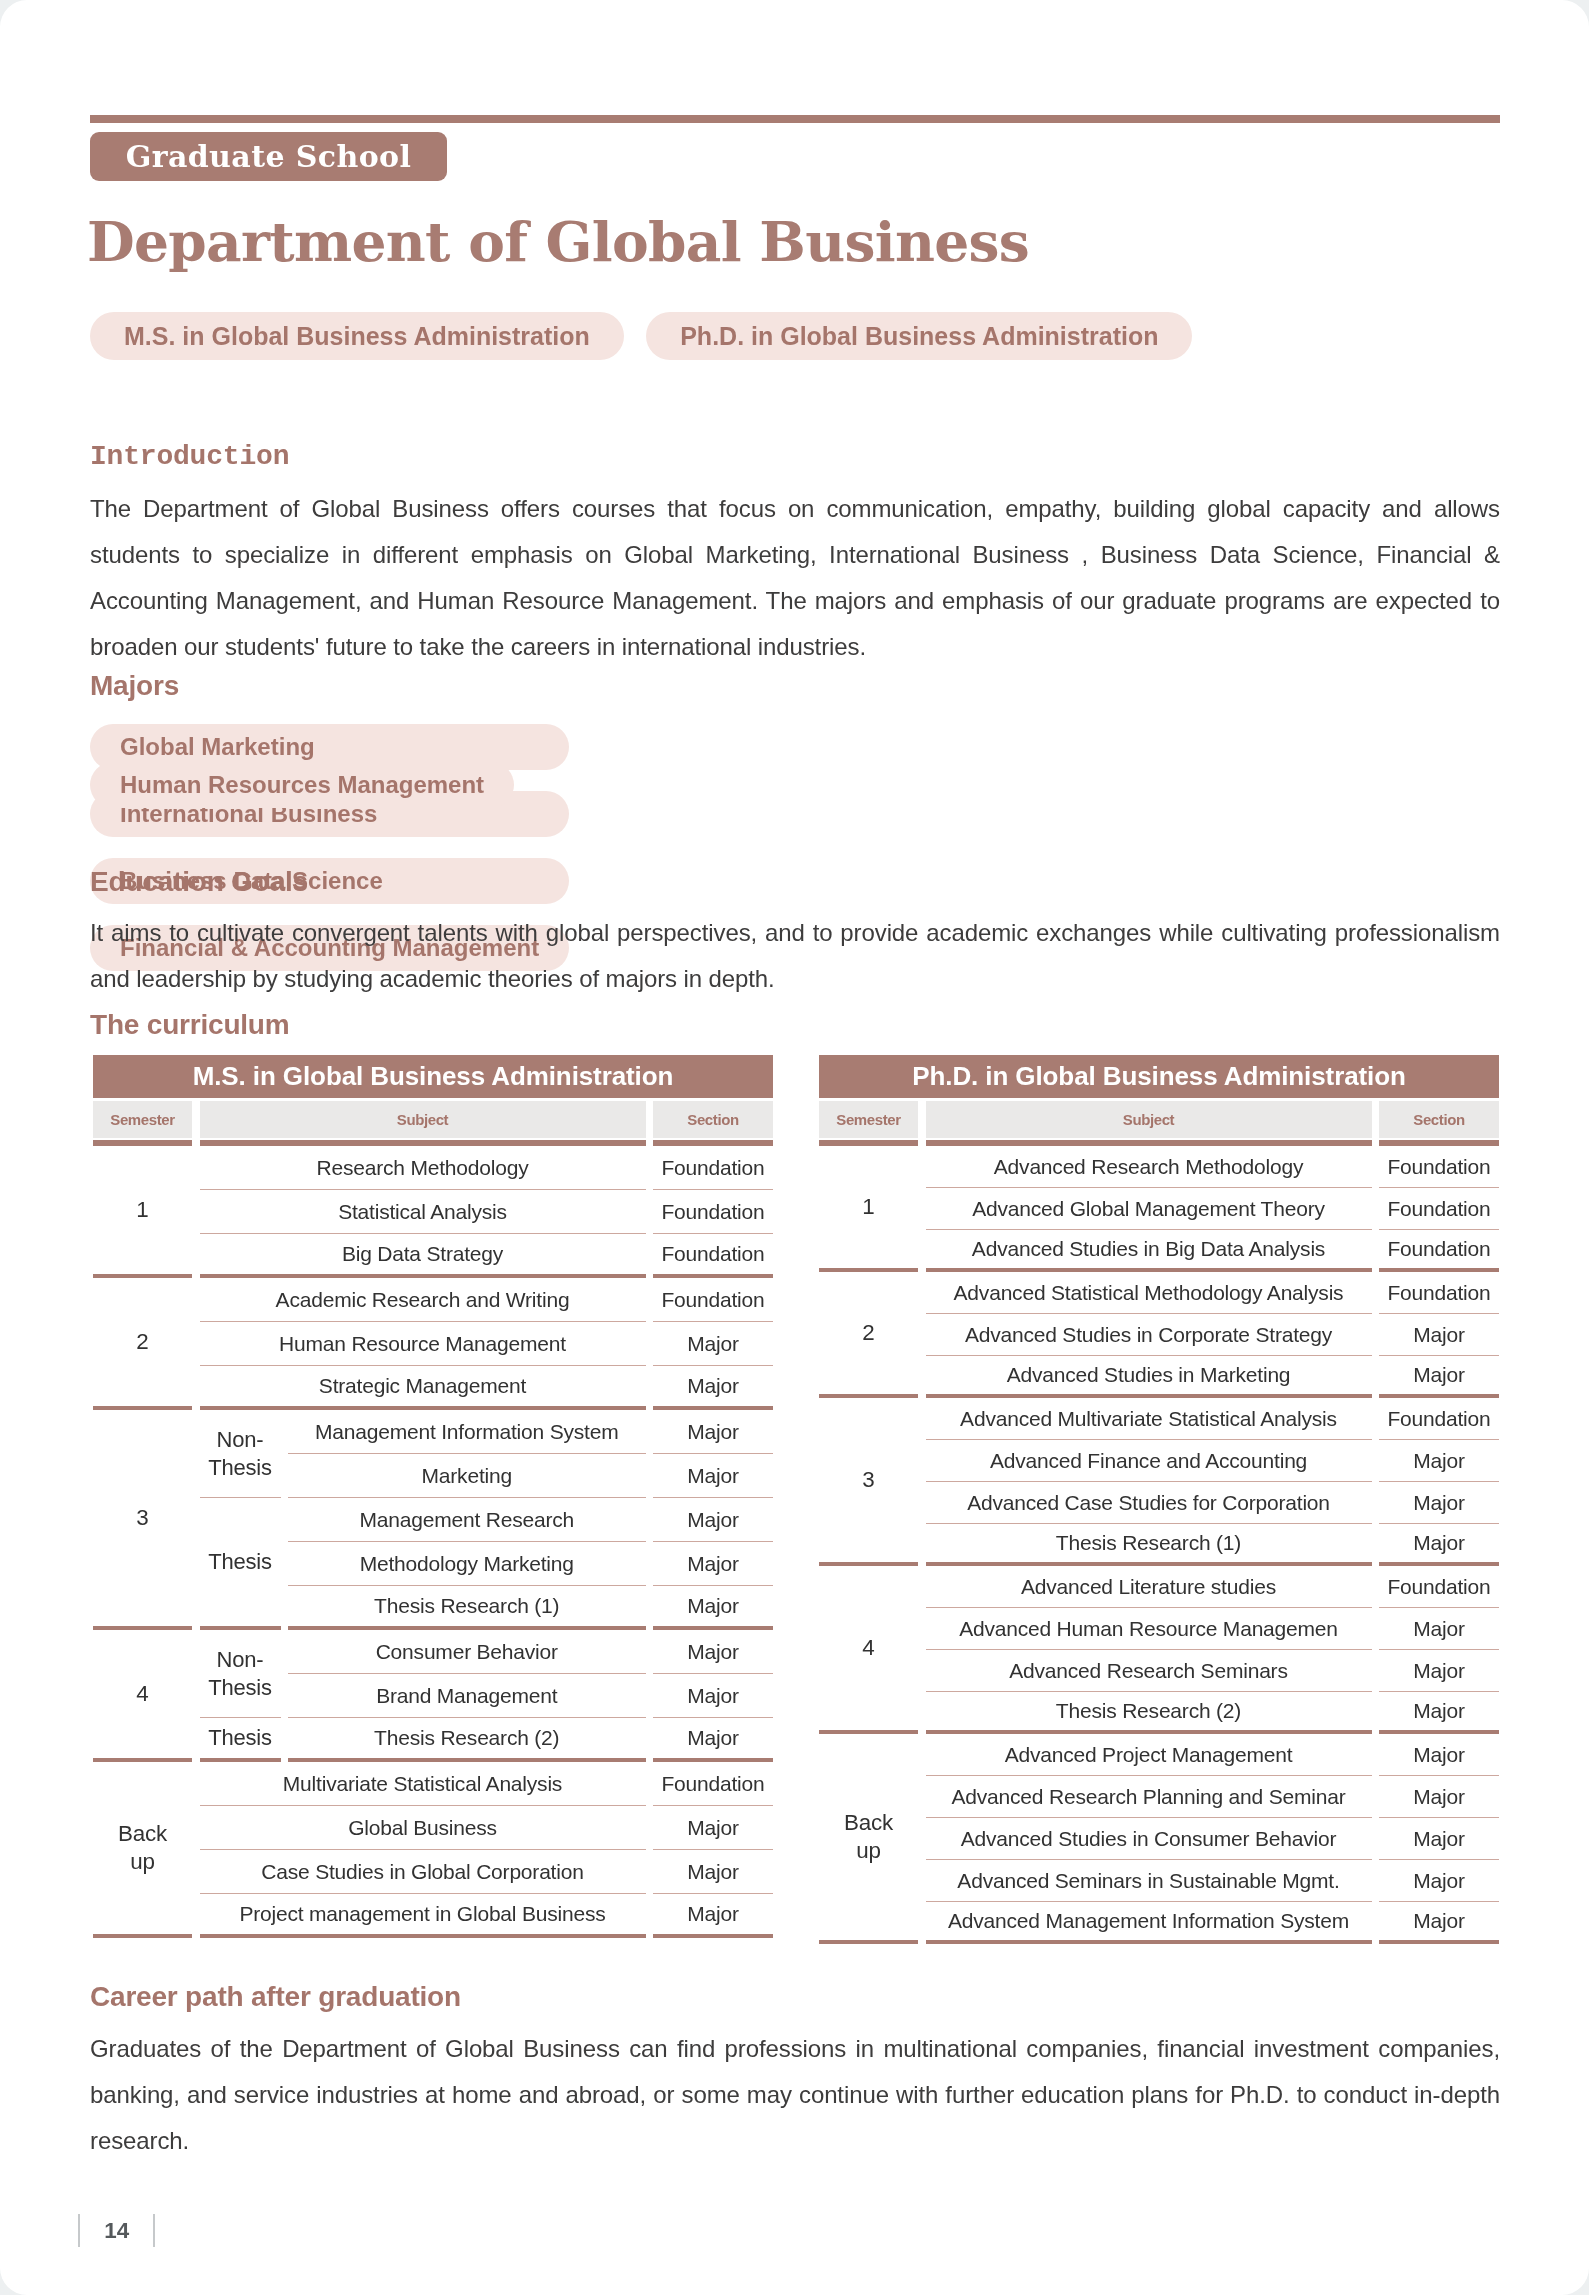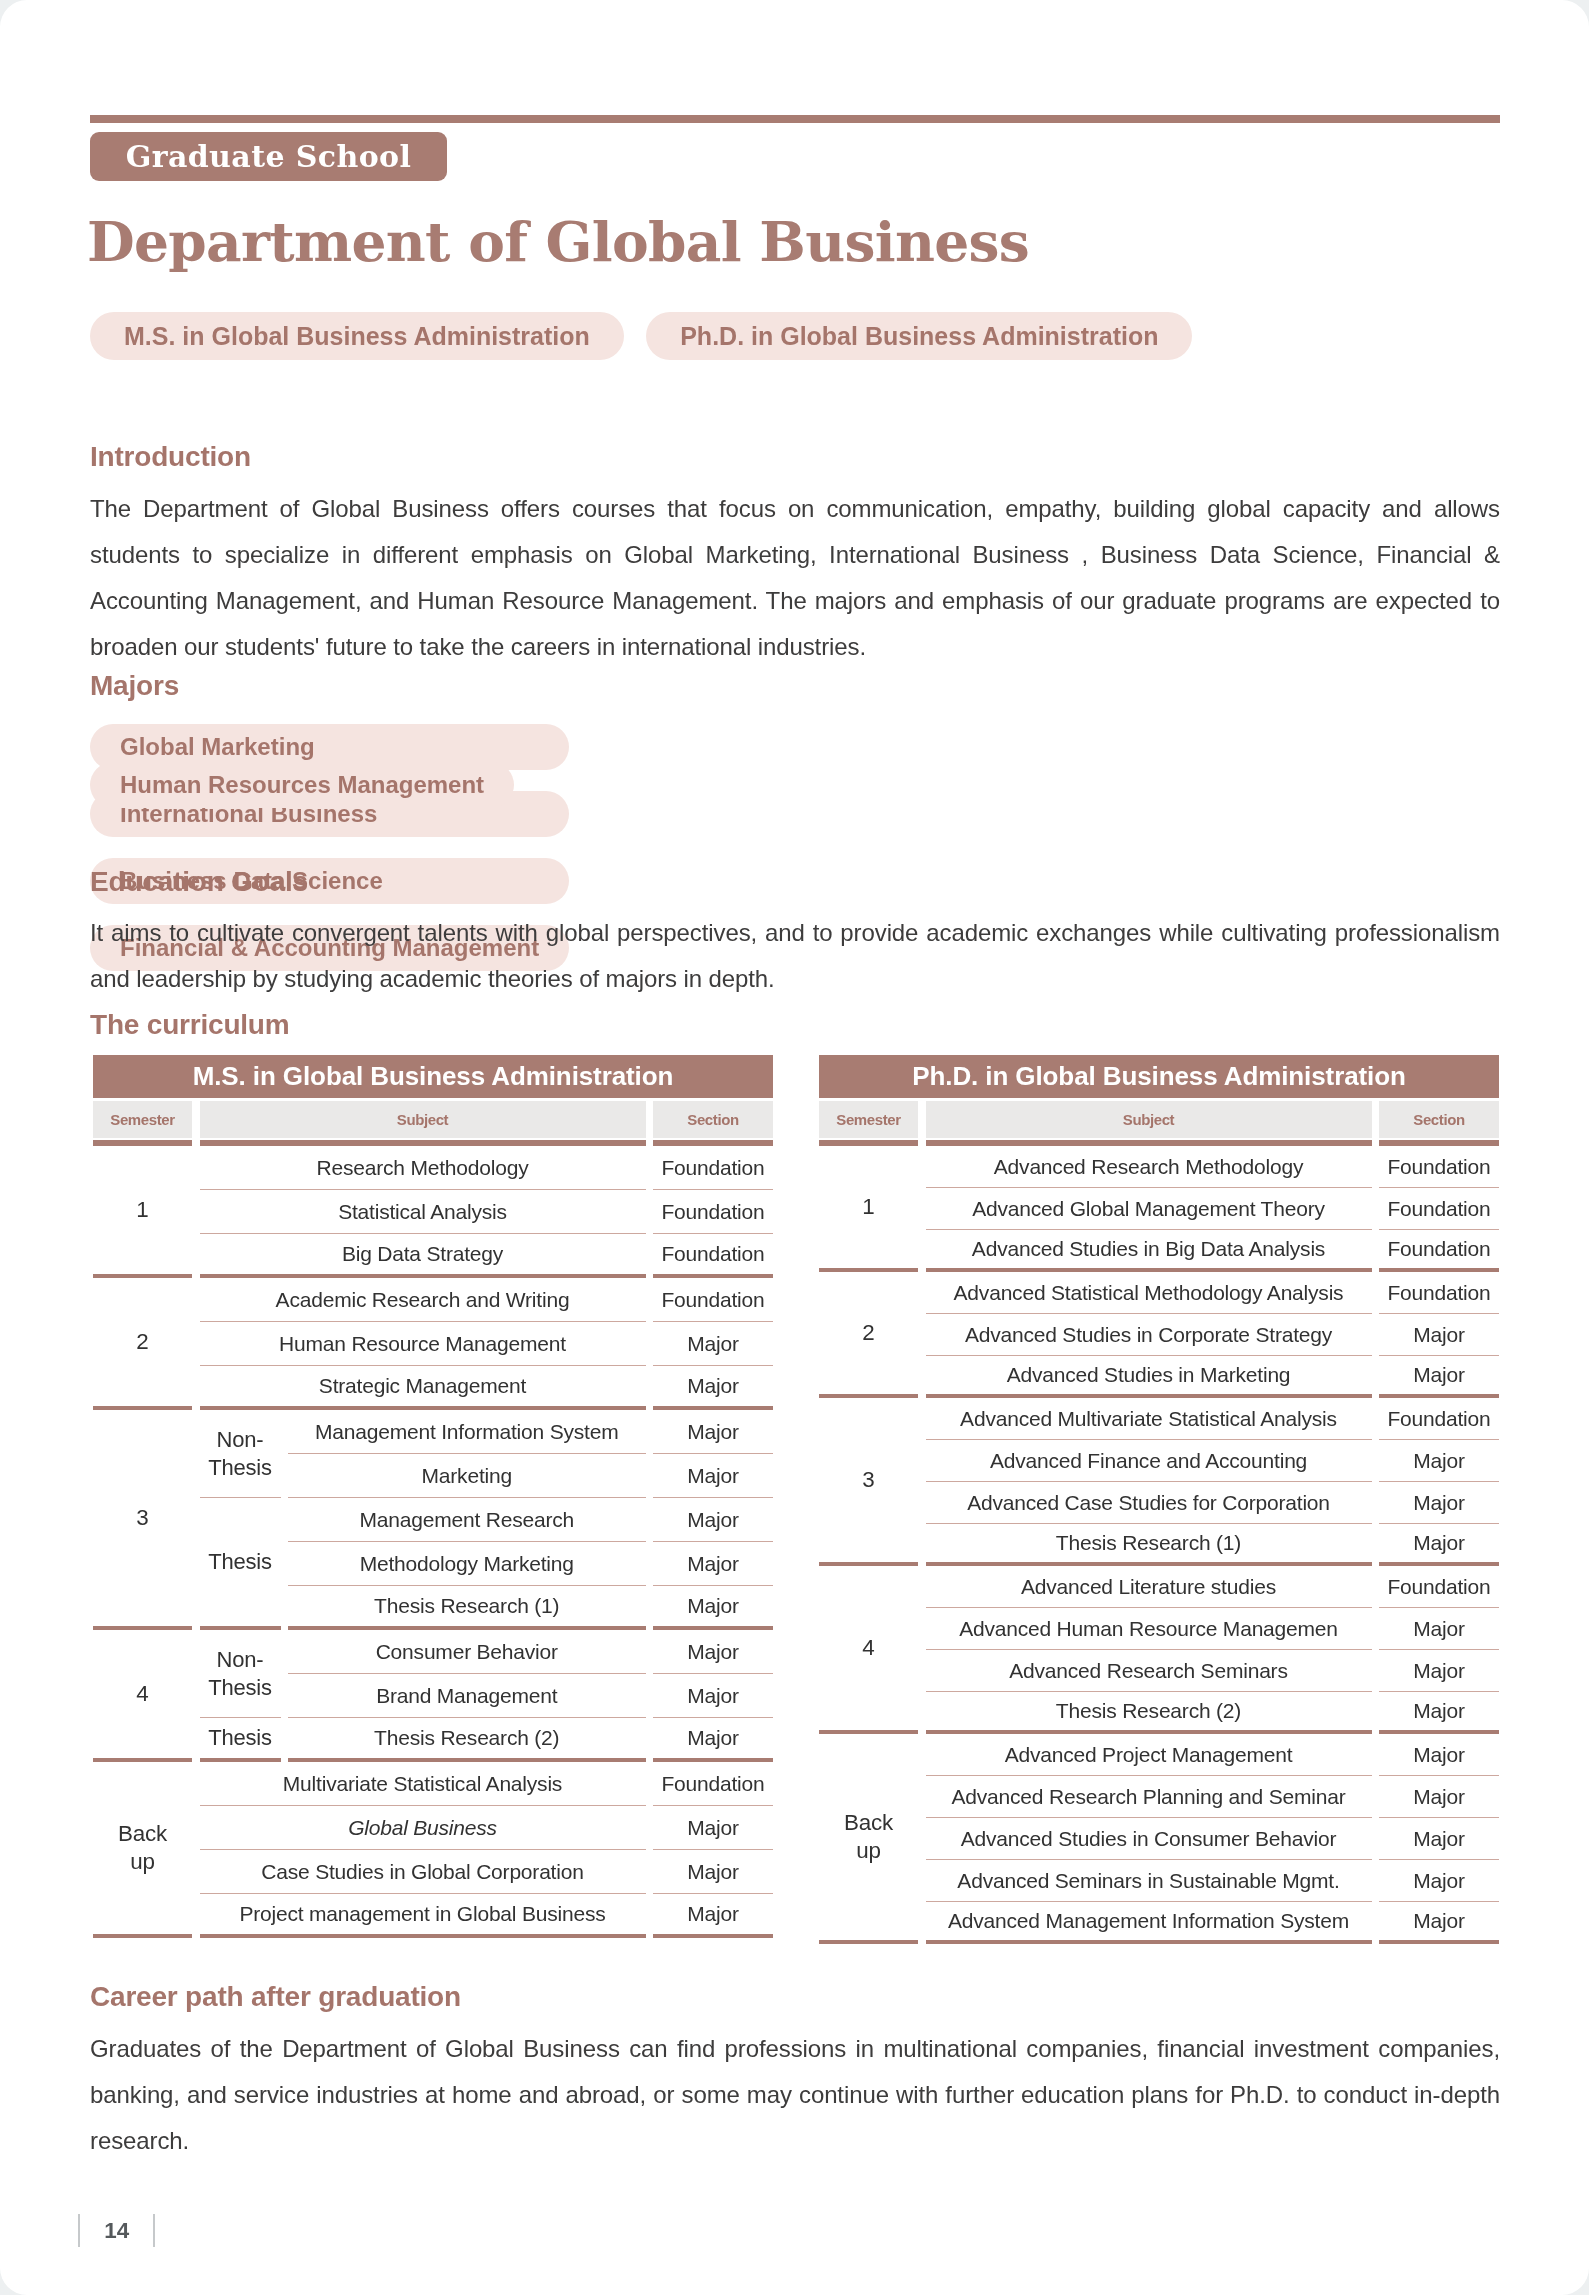--- a/index.html
+++ b/index.html
@@ -26,21 +26,21 @@
     height:48px; line-height:48px; padding:0 34px; border-radius:24px;
     background:#f5e4e0; color:#a5756b; font-weight:700; font-size:25px; white-space:nowrap;
   }
   
   .h { position:absolute; left:90px; color:#a5756b; font-weight:700; font-size:28px; letter-spacing:-0.2px; }
   .body-p {
     position:absolute; left:90px; width:1410px;
     font-size:24px; line-height:46px; color:#3d3c3c; letter-spacing:-0.1px;
     text-align:justify;
   }
-  .h-intro { top:441px; } .p-intro { top:486px; }
+  .h-intro { top:441px;font-family:Liberation Mono, monospace; } .p-intro { top:486px; }
   .h-majors { top:670px; }
   .majors-row { position:absolute; left:90px; display:flex; gap:21px; }
   .majors-row1 { top:724px;flex-direction:column; } .majors-row2 { top:762px; }
   .mpill {
     height:46px; line-height:46px; padding:0 30px; border-radius:23px;
     background:#f5e4e0; color:#a5756b; font-weight:700; font-size:24px; white-space:nowrap;
   }
   .h-edu { top:866px; } .p-edu { top:910px; }
   .h-curr { top:1009px; }
   .h-career { top:1981px; } .p-career { top:2026px; }
@@ -153,21 +153,21 @@
         <div class="cell b-thin" style="grid-area: 17 / 7 / 18 / 8;">Major</div>
         <div class="cell b-thin" style="grid-area: 18 / 5 / 19 / 6;">Brand Management</div>
         <div class="cell b-thin" style="grid-area: 18 / 7 / 19 / 8;">Major</div>
         <div class="cell sub b-thick" style="grid-area: 19 / 3 / 20 / 4;">Thesis</div>
         <div class="cell b-thick" style="grid-area: 19 / 5 / 20 / 6;">Thesis Research (2)</div>
         <div class="cell b-thick" style="grid-area: 19 / 7 / 20 / 8;">Major</div>
         <div class="cell sem b-thick" style="grid-area: 20 / 1 / 24 / 2;">Back
 up</div>
         <div class="cell b-thin" style="grid-area: 20 / 3 / 21 / 6;">Multivariate Statistical Analysis</div>
         <div class="cell b-thin" style="grid-area: 20 / 7 / 21 / 8;">Foundation</div>
-        <div class="cell b-thin" style="grid-area: 21 / 3 / 22 / 6; font-style: italic;">Global Business</div>
+        <div class="cell b-thin" style="grid-area: 21 / 3 / 22 / 6;">Global Business</div>
         <div class="cell b-thin" style="grid-area: 21 / 7 / 22 / 8;">Major</div>
         <div class="cell b-thin" style="grid-area: 22 / 3 / 23 / 6;">Case Studies in Global Corporation</div>
         <div class="cell b-thin" style="grid-area: 22 / 7 / 23 / 8;">Major</div>
         <div class="cell b-thick" style="grid-area: 23 / 3 / 24 / 6;">Project management in Global Business</div>
         <div class="cell b-thick" style="grid-area: 23 / 7 / 24 / 8;">Major</div>
       </div>
     <div class="ctable" style="grid-template-rows: 43px 3px 37px 2.2px 6px repeat(19, 42px);">
         <div class="tt" style="grid-area: 1 / 1 / 2 / 8;">Ph.D. in Global Business Administration</div>
         <div class="th" style="grid-area: 3 / 1 / 4 / 2;">Semester</div>
         <div class="th" style="grid-area: 3 / 3 / 4 / 6;">Subject</div>

